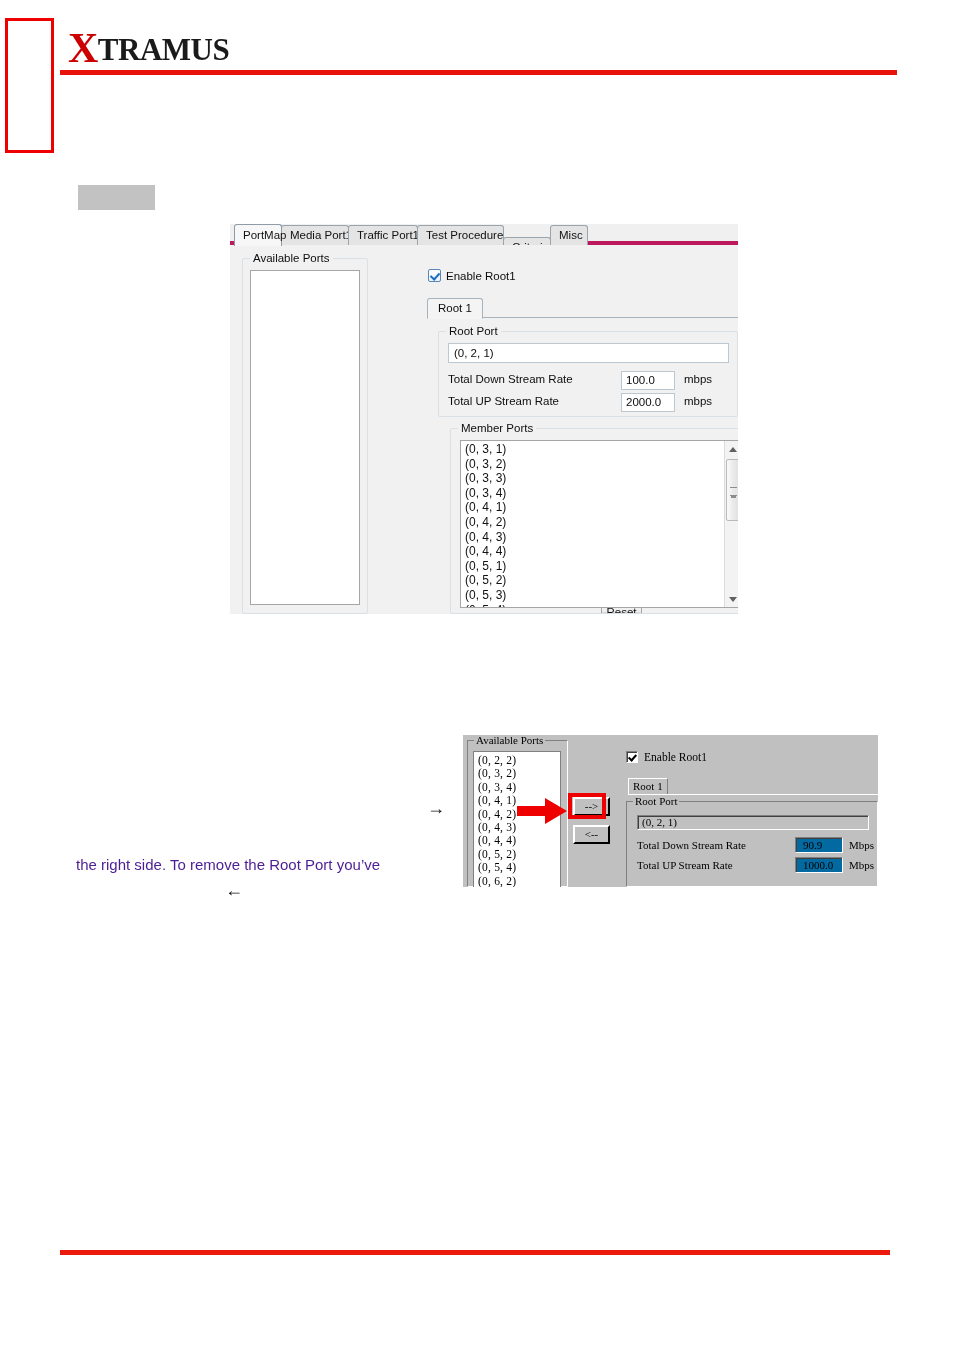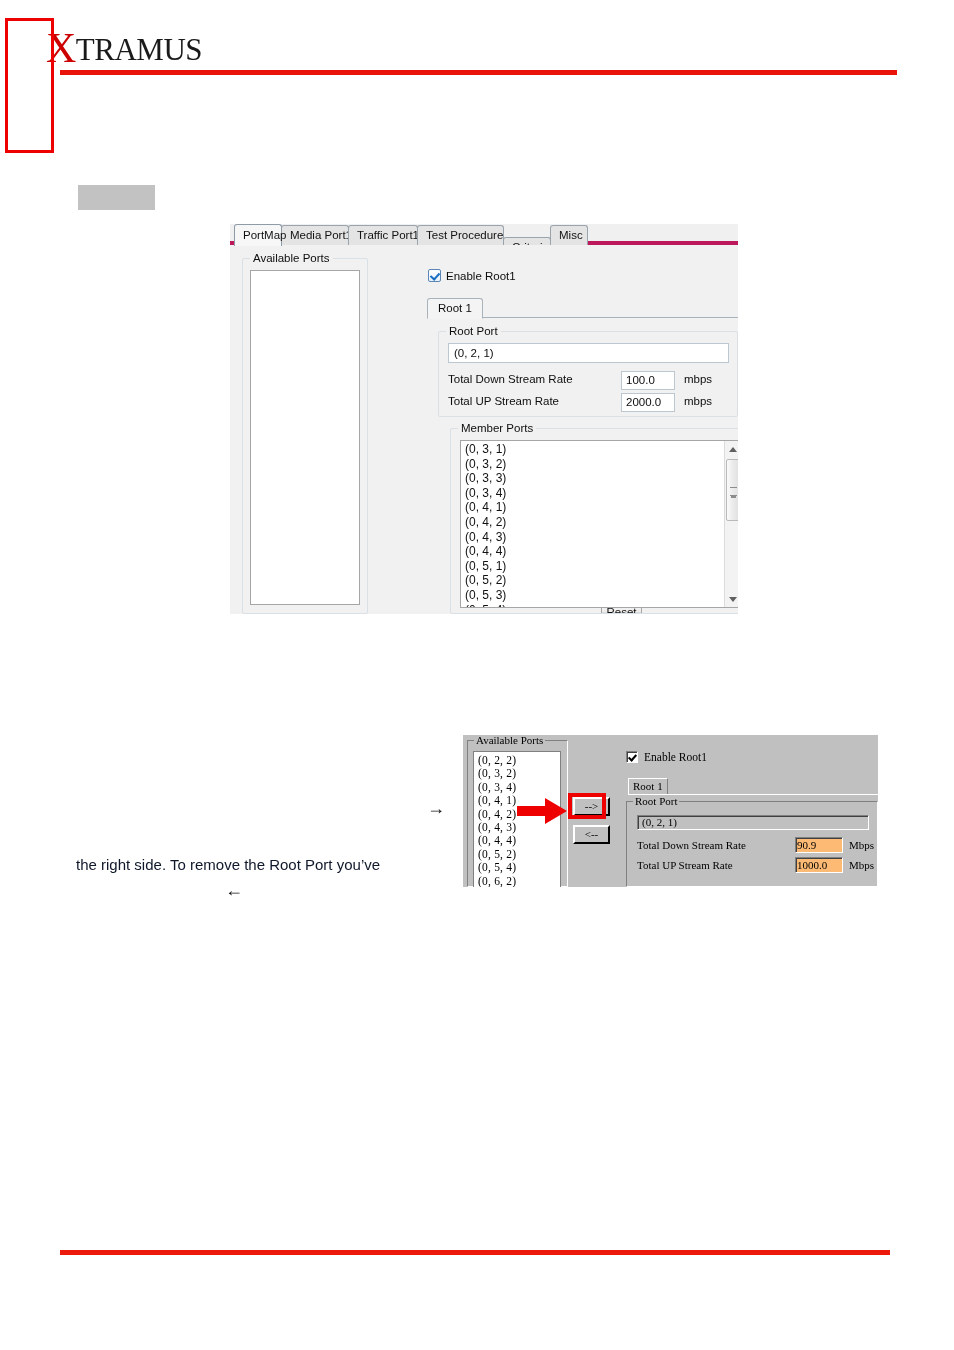--- a/index.html
+++ b/index.html
@@ -11,24 +11,24 @@
     width: 954px;
     height: 1350px;
     position: relative;
     font-family: "Liberation Sans", sans-serif;
     overflow: hidden;
   }
 
   
   #brand-logo {
     position: absolute;
-    left: 46px;
+    left: 68px;
     top: 27px;
     font-family: "Liberation Serif", serif;
-    font-weight: normal;
+    font-weight: bold;
     font-size: 34px;
     letter-spacing: -0.5px;
     color: #1a1a1a;
     line-height: 1;
     white-space: nowrap;
   }
   #brand-logo .x {
     color: #cc0000;
     font-size: 42px;
     vertical-align: -2px;
@@ -451,38 +451,38 @@
     font-size: 11px;
   }
   .c-rate-row { position: absolute; left: 10px; font-size: 11px; height: 16px; }
   #c-rate-down { top: 36px; }
   #c-rate-up   { top: 56px; }
   .c-rate-label { position: absolute; left: 0; top: 1px; white-space: nowrap; }
   .c-rate-box {
     position: absolute;
     left: 158px; top: -1px;
     width: 48px; height: 16px;
-    background: #fdba74;
+    background: #0369a1;
     border: 1px solid #808080;
     border-right-color: #fff;
     border-bottom-color: #fff;
     box-shadow: inset 1px 1px 0 #404040;
     box-sizing: border-box;
     line-height: 14px;
-    padding-left: 1px;
+    padding-left: 7px;
     font-size: 11px;
   }
   .c-rate-unit { position: absolute; left: 212px; top: 1px; font-size: 11px; }
 
   
   #prose-line {
     position: absolute;
     left: 76px; top: 856px;
     font-size: 15px;
-    color: #0f172a;
+    color: #4c1d95;
     white-space: nowrap;
   }
   #arrow-right-glyph {
     position: absolute;
     left: 427px; top: 798px;
     font-size: 18px;
     color: #111;
   }
   #arrow-left-glyph {
     position: absolute;

